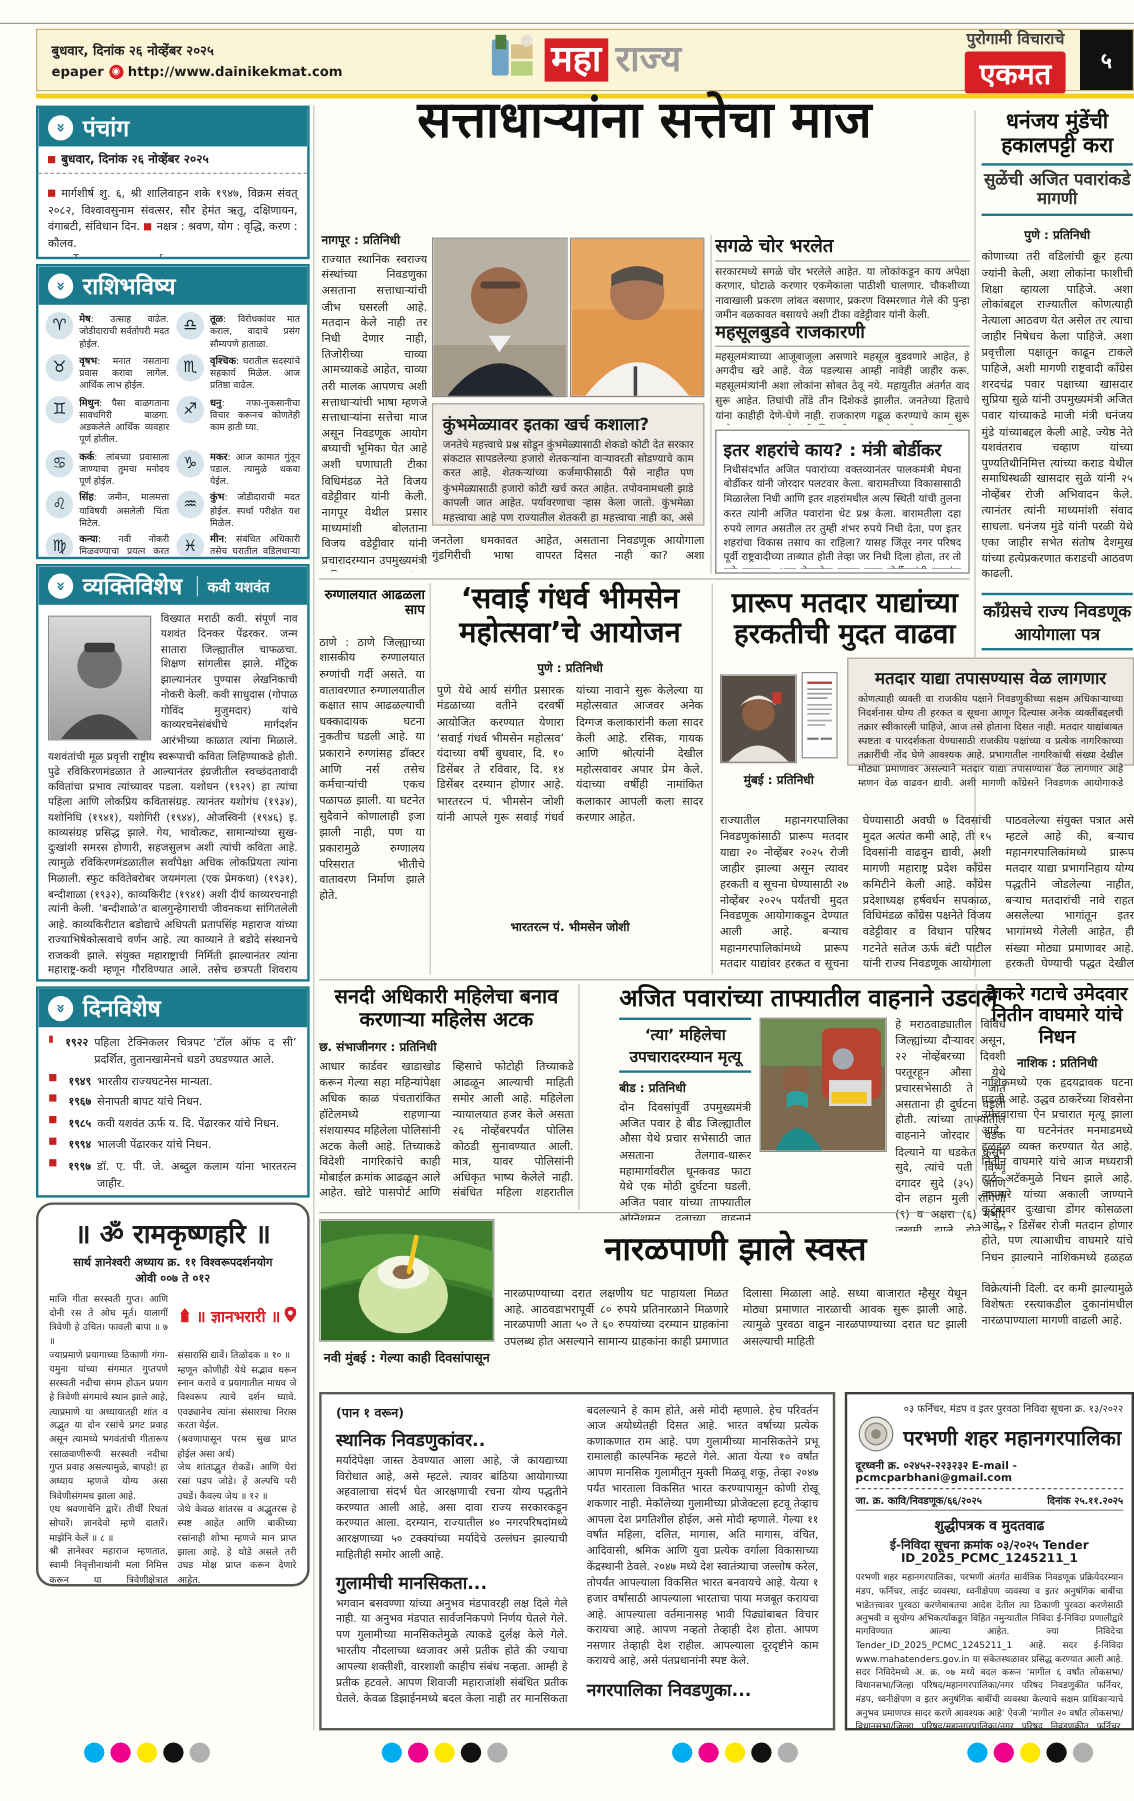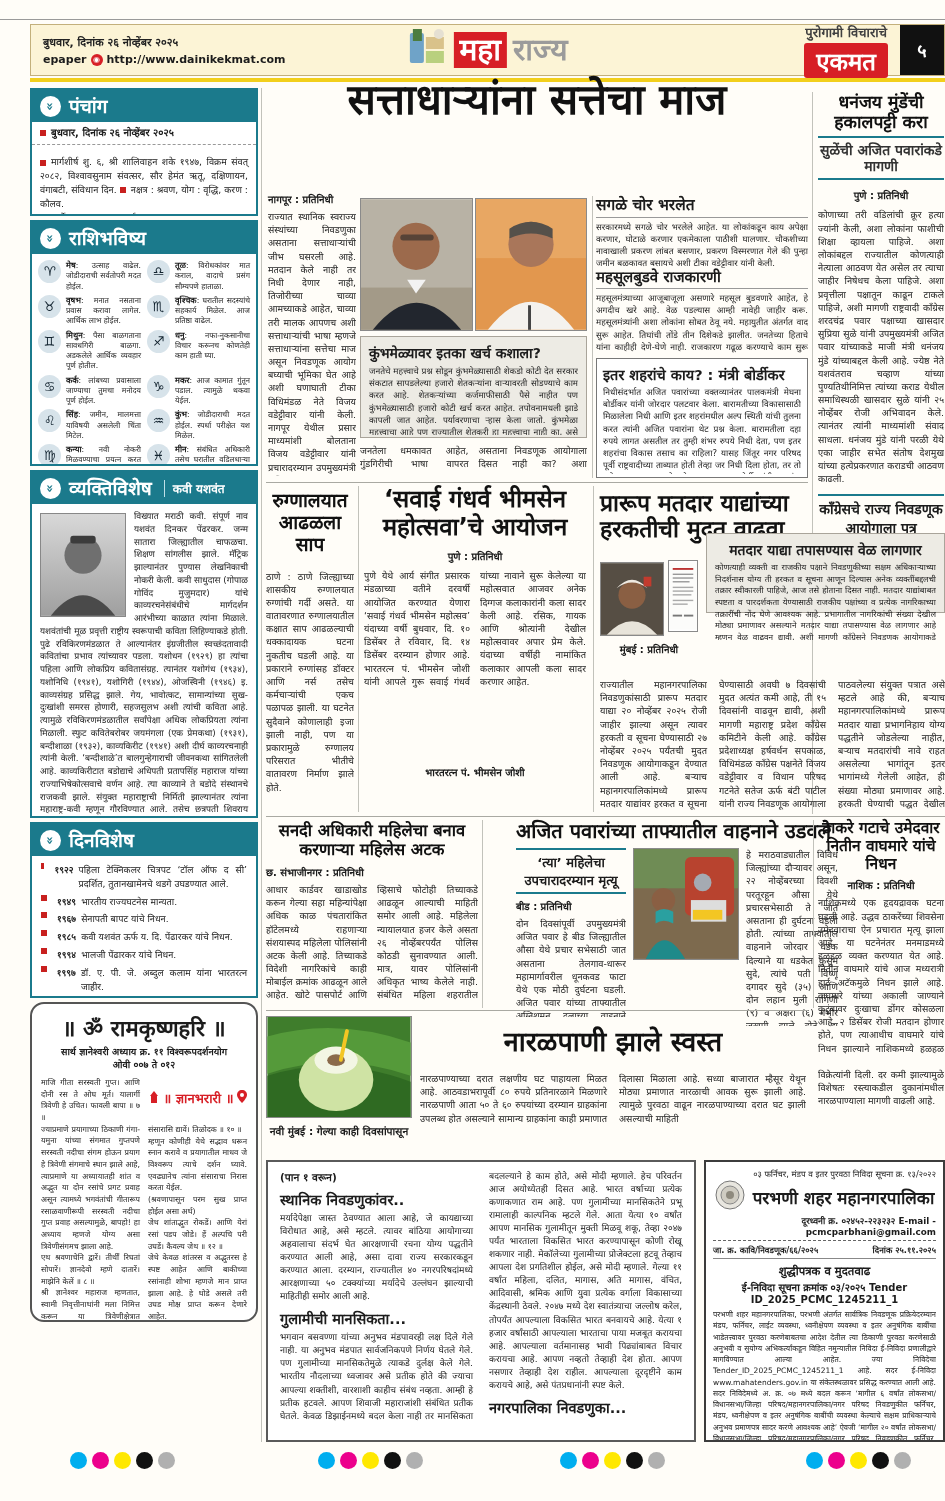--- a/index.html
+++ b/index.html
@@ -66,21 +66,21 @@
   .btitle{font-weight:bold;font-size:15px;line-height:1.2;margin-bottom:3px;border-bottom:1px solid #999;padding-bottom:2px}
   .smallbody{font-size:8.6px;line-height:1.42;text-align:justify;overflow:hidden;color:#222}
   
   .regdots{position:absolute;display:flex;gap:5px}
   .regdots .dot{width:17px;height:17px;border-radius:50%;display:inline-block}
   
   .notice{position:absolute;border:2px solid #3c3c3c;background:#fff;padding:6px 7px;overflow:hidden}
   .n-top{display:flex;justify-content:flex-end;font-size:8.3px;font-weight:normal}
   .n-titlerow{display:flex;align-items:center;justify-content:center;gap:8px;margin-top:1px}
   .n-title{font-weight:bold;font-size:17px}
-  .n-contact{text-align:right;font-weight:bold;font-size:8.8px;margin-top:1px;border-bottom:1px dashed #666;padding-bottom:3px}
+  .n-contact{text-align:left;font-weight:bold;font-size:8.8px;margin-top:1px;border-bottom:1px dashed #666;padding-bottom:3px}
   .n-refrow{display:flex;justify-content:space-between;font-size:8.3px;font-weight:bold;margin-top:3px;border-bottom:1px solid #888;padding-bottom:3px}
   .n-subject{text-align:center;font-weight:bold;font-size:11.5px;margin-top:4px}
   .n-tender{text-align:center;font-weight:bold;font-size:10px;margin-top:2px}
   .n-body{font-size:7.5px;line-height:1.5;text-align:justify;margin-top:4px;height:148px;overflow:hidden}
   .cont-box{position:absolute;border:2px solid #5a5a5a;background:#fff;padding:8px 12px;overflow:hidden}
   .cont-cols{column-count:2;column-gap:16px;height:100%}
   .cont-note{font-weight:bold;font-size:10.5px}
   .cont-h{font-weight:bold;font-size:14.5px;margin:5px 0 3px}
   .cont-p{font-size:9px;line-height:1.45;text-align:justify;color:#222}
 </style>
@@ -356,36 +356,36 @@
   <div class="abs" style="left:818px;top:92px;width:126px">
     <div class="hl1" style="font-size:17.5px;border-bottom:2px solid #1b7a8c;padding-bottom:4px">धनंजय मुंडेंची हकालपट्टी करा</div>
     <div class="hl1" style="font-size:14px;color:#333;border-bottom:2px solid #1b7a8c;padding:4px 0">सुळेंची अजित पवारांकडे मागणी</div>
     <div class="bl center" style="margin:8px 0 6px">पुणे : प्रतिनिधी</div>
     <div class="body" style="height:608px">कोणाच्या तरी वडिलांची क्रूर हत्या ज्यांनी केली, अशा लोकांना फाशीची शिक्षा व्हायला पाहिजे. अशा लोकांबद्दल राज्यातील कोणत्याही नेत्याला आठवण येत असेल तर त्याचा जाहीर निषेधच केला पाहिजे. अशा प्रवृत्तीला पक्षातून काढून टाकले पाहिजे, अशी मागणी राष्ट्रवादी काँग्रेस शरदचंद्र पवार पक्षाच्या खासदार सुप्रिया सुळे यांनी उपमुख्यमंत्री अजित पवार यांच्याकडे माजी मंत्री धनंजय मुंडे यांच्याबद्दल केली आहे. ज्येष्ठ नेते यशवंतराव चव्हाण यांच्या पुण्यतिथीनिमित्त त्यांच्या कराड येथील समाधिस्थळी खासदार सुळे यांनी २५ नोव्हेंबर रोजी अभिवादन केले. त्यानंतर त्यांनी माध्यमांशी संवाद साधला. धनंजय मुंडे यांनी परळी येथे एका जाहीर सभेत संतोष देशमुख यांच्या हत्येप्रकरणात कराडची आठवण काढली.</div>
   </div>
 
   <div class="hline" style="left:266px;top:482px;width:542px"></div>
 
   <div class="abs" style="left:266px;top:490px;width:88px">
-    <div class="hl1" style="font-size:19px;text-align:center">रुग्णालयात आढळला साप</div>
+    <div class="hl1" style="font-size:11px;text-align:right">रुग्णालयात आढळला साप</div>
     <div class="body" style="margin-top:14px;height:268px">ठाणे : ठाणे जिल्ह्याच्या शासकीय रुग्णालयात रुग्णांची गर्दी असते. या वातावरणात रुग्णालयातील कक्षात साप आढळल्याची धक्कादायक घटना नुकतीच घडली आहे. या प्रकाराने रुग्णांसह डॉक्टर आणि नर्स तसेच कर्मचाऱ्यांची एकच पळापळ झाली. या घटनेत सुदैवाने कोणालाही इजा झाली नाही, पण या प्रकारामुळे रुग्णालय परिसरात भीतीचे वातावरण निर्माण झाले होते.</div>
   </div>
 
   <div class="vline" style="left:358px;top:486px;height:326px"></div>
 
   <div class="abs" style="left:364px;top:486px;width:222px">
     <div class="hl1" style="font-size:24px">‘सवाई गंधर्व भीमसेन महोत्सवा’चे आयोजन</div>
     <div class="bl center" style="margin:8px 0 6px">पुणे : प्रतिनिधी</div>
     <div class="body" style="column-count:2;column-gap:10px;height:190px">पुणे येथे आर्य संगीत प्रसारक मंडळाच्या वतीने दरवर्षी आयोजित करण्यात येणारा ‘सवाई गंधर्व भीमसेन महोत्सव’ यंदाच्या वर्षी बुधवार, दि. १० डिसेंबर ते रविवार, दि. १४ डिसेंबर दरम्यान होणार आहे. भारतरत्न पं. भीमसेन जोशी यांनी आपले गुरू सवाई गंधर्व यांच्या नावाने सुरू केलेल्या या महोत्सवात आजवर अनेक दिग्गज कलाकारांनी कला सादर केली आहे. रसिक, गायक आणि श्रोत्यांनी देखील महोत्सवावर अपार प्रेम केले. यंदाच्या वर्षीही नामांकित कलाकार आपली कला सादर करणार आहेत.</div>
     <div class="bl center" style="margin-top:6px">भारतरत्न पं. भीमसेन जोशी</div>
   </div>
 
   <div class="vline" style="left:593px;top:486px;height:326px"></div>
 
-  <div class="abs hl1" style="left:600px;top:490px;width:208px;font-size:23px;text-align:left">प्रारूप मतदार याद्यांच्या हरकतीची मुदत वाढवा</div>
+  <div class="abs hl1" style="left:600px;top:490px;width:208px;font-size:23px;text-align:center">प्रारूप मतदार याद्यांच्या हरकतीची मुदत वाढवा</div>
   <div class="abs tealband" style="left:818px;top:494px;width:126px;font-size:14px">काँग्रेसचे राज्य निवडणूक आयोगाला पत्र</div>
 
   <div class="photo" style="left:600px;top:562px;width:64px;height:74px">
     <svg viewBox="0 0 64 74">
         <rect width="64" height="74" fill="#564e44"></rect>
         <circle cx="32" cy="33" r="14" fill="#8a5f43"></circle>
         <path d="M16 26 Q32 8 48 26 Q40 20 32 20 Q24 20 16 26 Z" fill="#efe9e1"></path>
         <rect x="44" y="14" width="8" height="10" fill="#c23b2e"></rect>
         <path d="M6 74 Q32 46 58 74 Z" fill="#e8e4da"></path>
       </svg>
@@ -401,21 +401,21 @@
         <rect x="4" y="30" width="22" height="1.5" fill="#aaa"></rect>
         <rect x="4" y="34" width="20" height="1.5" fill="#aaa"></rect>
         <rect x="4" y="40" width="22" height="1.5" fill="#aaa"></rect>
         <rect x="4" y="44" width="16" height="1.5" fill="#aaa"></rect>
         <rect x="4" y="56" width="10" height="2" fill="#777"></rect>
         <rect x="16" y="56" width="10" height="2" fill="#777"></rect>
       </svg>
   </div>
   <div class="abs bl center" style="left:598px;top:642px;width:102px">मुंबई : प्रतिनिधी</div>
 
-  <div class="abs graybg" style="left:706px;top:533px;width:239px;height:80px">
+  <div class="abs graybg" style="left:706px;top:548px;width:239px;height:90px">
     <div class="center" style="font-weight:bold;font-size:14px;margin-bottom:3px">मतदार याद्या तपासण्यास वेळ लागणार</div>
     <div class="smallbody" style="height:78px;font-size:8.2px">कोणत्याही व्यक्ती वा राजकीय पक्षाने निवडणुकीच्या सक्षम अधिकाऱ्याच्या निदर्शनास योग्य ती हरकत व सूचना आणून दिल्यास अनेक व्यक्तींबद्दलची तक्रार स्वीकारली पाहिजे, आज तसे होताना दिसत नाही. मतदार याद्यांबाबत स्पष्टता व पारदर्शकता येण्यासाठी राजकीय पक्षांच्या व प्रत्येक नागरिकाच्या तक्रारींची नोंद घेणे आवश्यक आहे. प्रभागातील नागरिकांची संख्या देखील मोठ्या प्रमाणावर असल्याने मतदार याद्या तपासण्यास वेळ लागणार आहे म्हणून वेळ वाढवून द्यावी, अशी मागणी काँग्रेसने निवडणूक आयोगाकडे पत्राद्वारे केली आहे.</div>
   </div>
 
   <div class="abs body" style="left:600px;top:678px;width:345px;height:134px;column-count:3;column-gap:12px">राज्यातील महानगरपालिका निवडणुकांसाठी प्रारूप मतदार याद्या २० नोव्हेंबर २०२५ रोजी जाहीर झाल्या असून त्यावर हरकती व सूचना घेण्यासाठी २७ नोव्हेंबर २०२५ पर्यंतची मुदत निवडणूक आयोगाकडून देण्यात आली आहे. बऱ्याच महानगरपालिकांमध्ये प्रारूप मतदार याद्यांवर हरकत व सूचना घेण्यासाठी अवघी ७ दिवसांची मुदत अत्यंत कमी आहे, ती १५ दिवसांनी वाढवून द्यावी, अशी मागणी महाराष्ट्र प्रदेश काँग्रेस कमिटीने केली आहे. काँग्रेस प्रदेशाध्यक्ष हर्षवर्धन सपकाळ, विधिमंडळ काँग्रेस पक्षनेते विजय वडेट्टीवार व विधान परिषद गटनेते सतेज ऊर्फ बंटी पाटील यांनी राज्य निवडणूक आयोगाला पाठवलेल्या संयुक्त पत्रात असे म्हटले आहे की, बऱ्याच महानगरपालिकांमध्ये प्रारूप मतदार याद्या प्रभागनिहाय योग्य पद्धतीने जोडलेल्या नाहीत, बऱ्याच मतदारांची नावे राहत असलेल्या भागांतून इतर भागांमध्ये गेलेली आहेत, ही संख्या मोठ्या प्रमाणावर आहे. हरकती घेण्याची पद्धत देखील अत्यंत किचकट असून प्रत्येक व्यक्तीने विहित नमुन्यात अर्ज करावयाचा असून सोबत आधार कार्ड जोडायचे आहे, ही पद्धत किचकट व वेळकाढू आहे, असे पत्रात म्हटले आहे.</div>
 
   <div class="hline" style="left:266px;top:816px;width:679px"></div>
 
   <div class="abs" style="left:266px;top:822px;width:212px">
     <div class="hl1" style="font-size:16.5px">सनदी अधिकारी महिलेचा बनाव करणाऱ्या महिलेस अटक</div>

